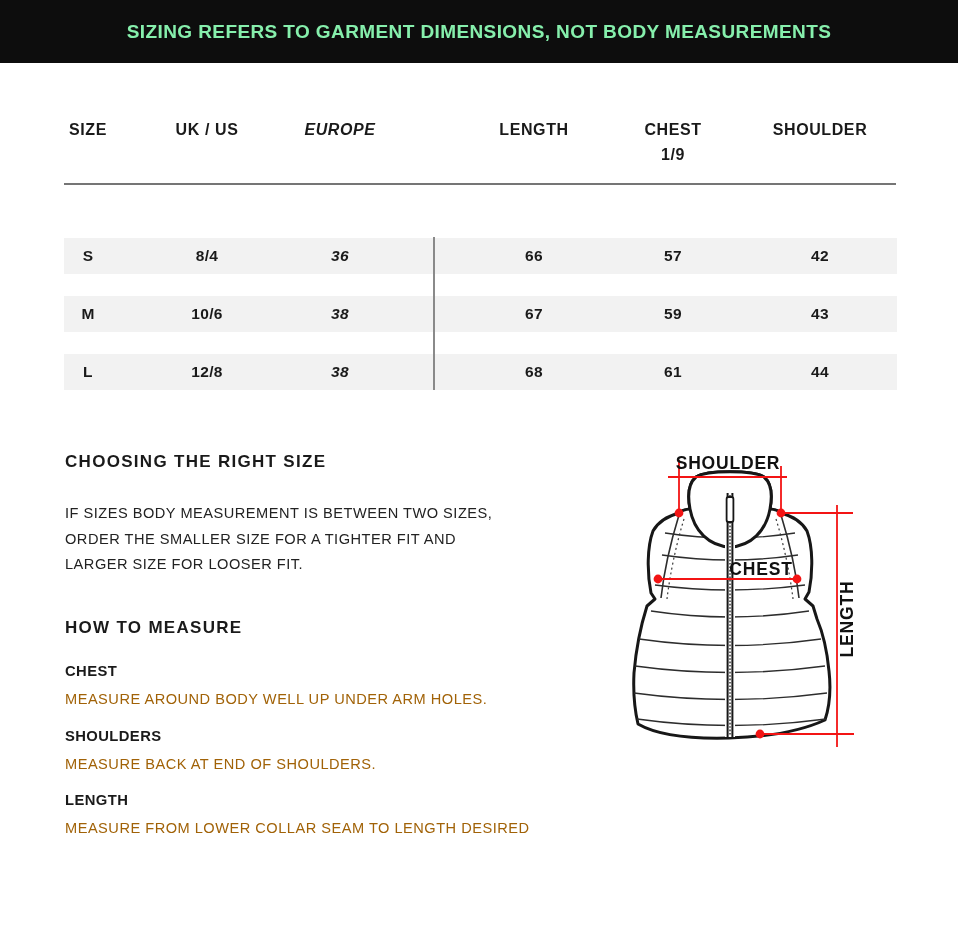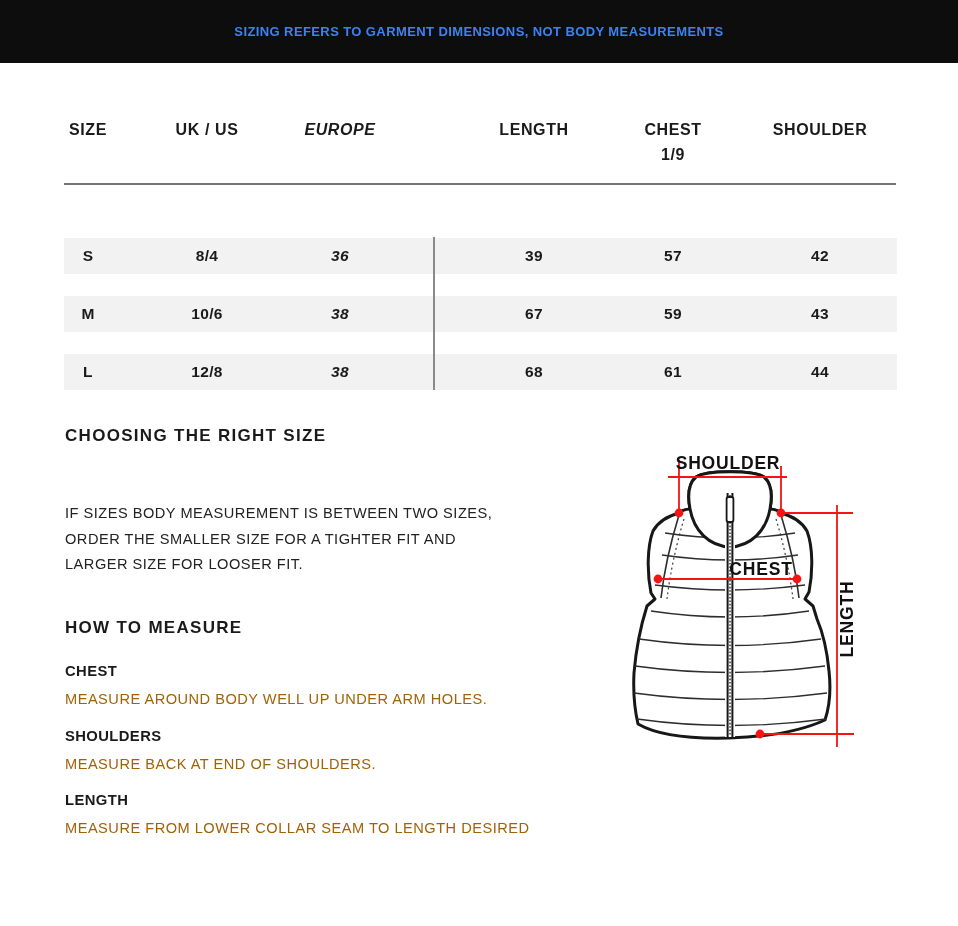--- a/index.html
+++ b/index.html
@@ -9,36 +9,36 @@
     --rule:#757575;
     --ink:#1a1a1a;
   }
   *{margin:0;padding:0;box-sizing:border-box;}
   html,body{width:958px;height:926px;background:#ffffff;overflow:hidden;
     font-family:"Liberation Sans","DejaVu Sans",sans-serif;color:var(--ink);}
 
   
   .banner{position:absolute;left:0;top:0;width:958px;height:63px;
     background:var(--banner-bg);display:flex;align-items:center;justify-content:center;}
-  .banner-text{color:#3b82f6;font-size:13px;font-weight:700;letter-spacing:.4px;white-space:nowrap;}
+  .banner-text{color:#86efac;font-size:19px;font-weight:700;letter-spacing:.4px;white-space:nowrap;}
   .col-pos{position:absolute;transform:translateX(-50%);text-align:center;white-space:nowrap;}
   .c1{left:24px;} .c2{left:143px;} .c3{left:276px;font-style:italic;} .c4{left:470px;} .c5{left:609px;} .c6{left:756px;}
   .thead{position:absolute;left:64px;top:117px;width:833px;height:60px;}
   .thead .col-pos{top:0;font-size:16px;font-weight:700;letter-spacing:.6px;line-height:25px;}
   .thead .sub{display:block;}
   .thead .sub:empty{display:none;}
   .head-rule{position:absolute;left:64px;top:183px;width:832px;height:2px;background:var(--rule);}
   .trow{position:absolute;left:64px;width:833px;height:36px;background:var(--row-bg);}
   .row-s{top:238px;} .row-m{top:296px;} .row-l{top:354px;}
   .trow .col-pos{top:50%;transform:translate(-50%,-50%);font-size:15.5px;font-weight:700;letter-spacing:.3px;}
   .tdivider{position:absolute;left:433px;top:237px;width:2px;height:153px;background:#8a8a8a;}
 
   
   .section-heading{position:absolute;left:65px;font-size:17px;font-weight:700;letter-spacing:1.3px;white-space:nowrap;}
-  .h-choosing{top:426px;text-align:right;}
+  .h-choosing{top:452px;text-align:right;}
   .h-measure{top:618px;}
   .paragraph{position:absolute;left:65px;top:501px;font-size:14.6px;line-height:25.7px;letter-spacing:.5px;color:#222;}
   .measure-item{position:absolute;left:65px;max-width:480px;}
   .mi-chest{top:663px;} .mi-shoulders{top:728px;} .mi-length{top:792px;}
   .measure-term{font-size:14.8px;font-weight:700;letter-spacing:.4px;}
   .measure-desc{margin-top:7px;font-size:14.6px;line-height:26px;letter-spacing:.5px;color:#a16207;}
 
   
   .diagram{position:absolute;left:595px;top:435px;width:330px;height:340px;}
   .vest-outline{fill:#ffffff;stroke:#171717;stroke-width:3;stroke-linejoin:round;}
@@ -65,21 +65,21 @@
   <span class="col-pos c4"><span>LENGTH</span></span>
   <span class="col-pos c5"><span>CHEST</span><span class="sub">1/9</span></span>
   <span class="col-pos c6"><span>SHOULDER</span></span>
 </div>
 <div class="head-rule"></div>
 
 <div class="trow row-s">
   <span class="col-pos c1">S</span>
   <span class="col-pos c2">8/4</span>
   <span class="col-pos c3">36</span>
-  <span class="col-pos c4">39</span>
+  <span class="col-pos c4">66</span>
   <span class="col-pos c5">57</span>
   <span class="col-pos c6">42</span>
 </div>
 <div class="trow row-m">
   <span class="col-pos c1">M</span>
   <span class="col-pos c2">10/6</span>
   <span class="col-pos c3">38</span>
   <span class="col-pos c4">67</span>
   <span class="col-pos c5">59</span>
   <span class="col-pos c6">43</span>

